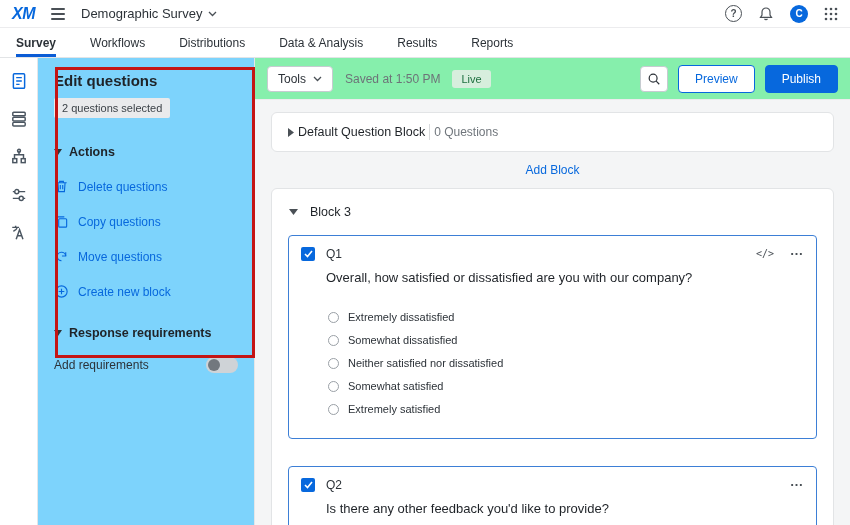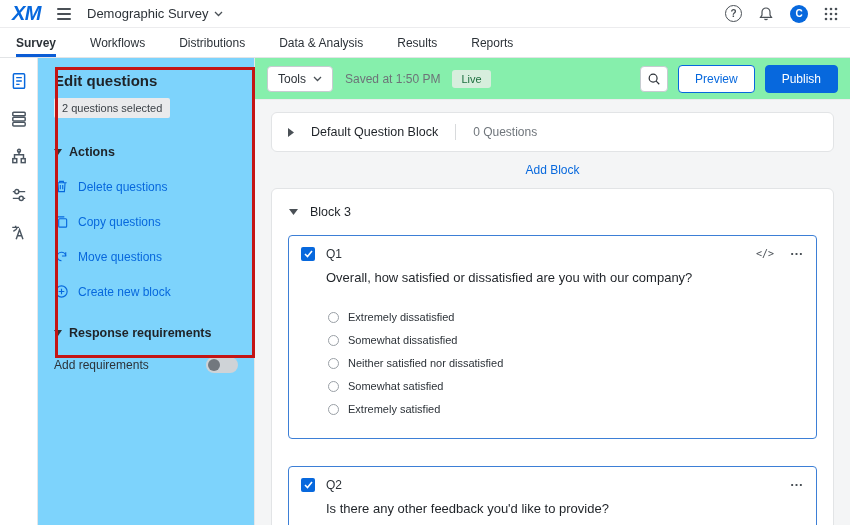--- a/index.html
+++ b/index.html
@@ -5,21 +5,21 @@
   * { box-sizing: border-box; margin: 0; padding: 0; }
   html,body { width:850px; height:525px; }
   body {
     font-family: "Liberation Sans", sans-serif;
     background:#fff; color:#1f2328; overflow:hidden; position:relative;
     font-size:12px;
   }
   
   .topbar { height:28px; display:flex; align-items:center; padding:0 12px; gap:14px;
             border-bottom:1px solid #ececee; background:#fff; }
-  .logo { font-weight:bold; font-size:20px; color:#0768dd; letter-spacing:-0.5px; font-style:italic; }
+  .logo { font-weight:bold; font-size:16px; color:#0768dd; letter-spacing:-0.5px; font-style:italic; }
   .hamburger { display:flex; flex-direction:column; gap:3px; cursor:pointer; padding:2px; }
   .hamburger span { width:14px; height:2px; background:#4a5056; border-radius:1px; }
   .survey-title { font-size:13px; color:#2c3238; display:flex; align-items:center; gap:6px; }
   .topbar-right { margin-left:auto; display:flex; align-items:center; gap:16px; }
   .help-icon { width:17px; height:17px; border:1.5px solid #4a5056; border-radius:50%;
                font-size:10px; font-weight:bold; color:#4a5056; display:flex; align-items:center; justify-content:center; }
   .avatar { width:18px; height:18px; border-radius:50%; background:#0768dd; color:#fff;
             font-size:10px; font-weight:bold; display:flex; align-items:center; justify-content:center; }
   
   .navrow { height:30px; display:flex; align-items:stretch; gap:34px; padding:0 16px;
@@ -55,21 +55,21 @@
   .live-badge { background:#d7eedd; color:#1d6f3e; font-size:11px; padding:3px 9px; border-radius:3px; }
   .toolbar-right { margin-left:auto; display:flex; align-items:center; gap:10px; }
   .btn-search { width:28px; height:26px; border:1px solid #c6cbd0; border-radius:4px; background:#fff;
                 display:flex; align-items:center; justify-content:center; cursor:pointer; }
   .btn-preview { border:1px solid #0768dd; color:#0768dd; background:#fff; border-radius:4px;
                  padding:6px 16px; font-size:12px; cursor:pointer; }
   .btn-publish { border:1px solid #0768dd; color:#fff; background:#0768dd; border-radius:4px;
                  padding:6px 16px; font-size:12px; cursor:pointer; }
   .canvas { flex:1; padding:12px 16px; overflow:hidden; }
   .block-card { background:#fff; border:1px solid #e2e4e6; border-radius:6px; }
-  .default-block { height:40px; display:flex; align-items:center; gap:17px; padding:0 16px; }
+  .default-block { height:40px; display:flex; align-items:center; gap:4px; padding:0 16px; }
   .db-title { font-size:12.5px; color:#1f2328; }
   .db-divider { width:1px; height:16px; background:#d8dadc; }
   .db-meta { font-size:12px; color:#70767c; }
   .add-block-row { text-align:center; margin:11px 0; }
   .add-block-link { color:#0768dd; font-size:12px; cursor:pointer; }
   .block3 { padding:12px 13px 16px 13px; }
   .block3-head { display:flex; align-items:center; gap:12px; padding:4px 4px; font-size:12.5px; color:#1f2328; }
   .q-card { border:1px solid #3d7fd6; border-radius:4px; background:#fff; margin:12px 3px 0 3px; padding:10px 12px 12px 12px; }
   .q-card + .q-card { margin-top:27px; }
   .q-head { display:flex; align-items:center; gap:11px; }

